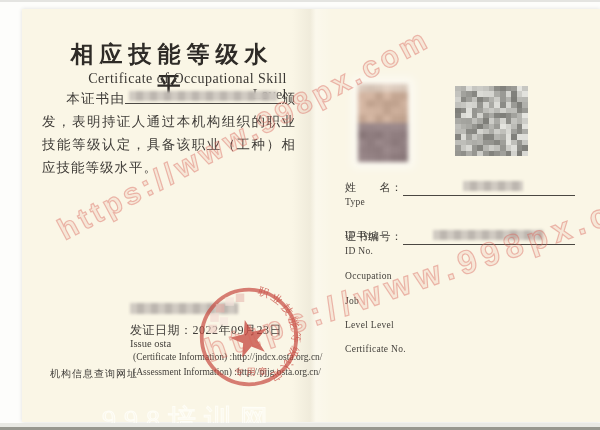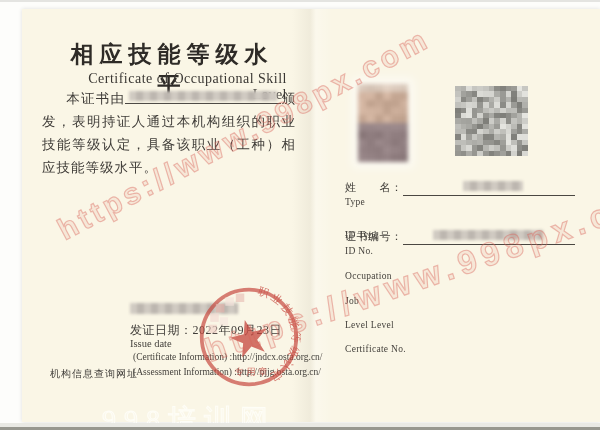--- a/index.html
+++ b/index.html
@@ -119,21 +119,21 @@
 
   <div class="title">相应技能等级水平</div>
   <div class="subtitle">Certificate of Occupational Skill Level</div>
 
   <div class="para-cn"><span>本证书由</span><span class="blank-long"><span class="redact"></span></span><span>颁发，表明持证人通过本机构组织的职业技能等级认定，具备该职业（工种）相应技能等级水平。</span></div>
 
 
   <div class="redact issuer-redact"></div>
 
   <div class="issue-date"><span>发证日期：</span><span>2022年09月23日</span></div>
-  <div class="issue-date-en">Issue date</div>
+  <div class="issue-date-en">Issue osta</div>
 
   <div class="query-value-1">(Certificate Information) :http://jndcx.osta.org.cn/</div>
   <div class="query-label-2">机构信息查询网址</div>
   <div class="query-value-2">(Assessment Information) :http://pjjg.osta.org.cn/</div>
 
   <svg class="seal" viewBox="0 0 110 110">
     <circle cx="55" cy="55" r="50" fill="none" stroke="#c5443b" stroke-width="4" opacity="0.75"></circle>
     <text x="55" y="74" font-size="52" text-anchor="middle" fill="#c5443b" opacity="0.82" transform="rotate(-14 55 55)">★</text>
     <defs>
         <path id="sealArc" d="M 55 9 A 46 46 0 0 1 55 101"></path>

